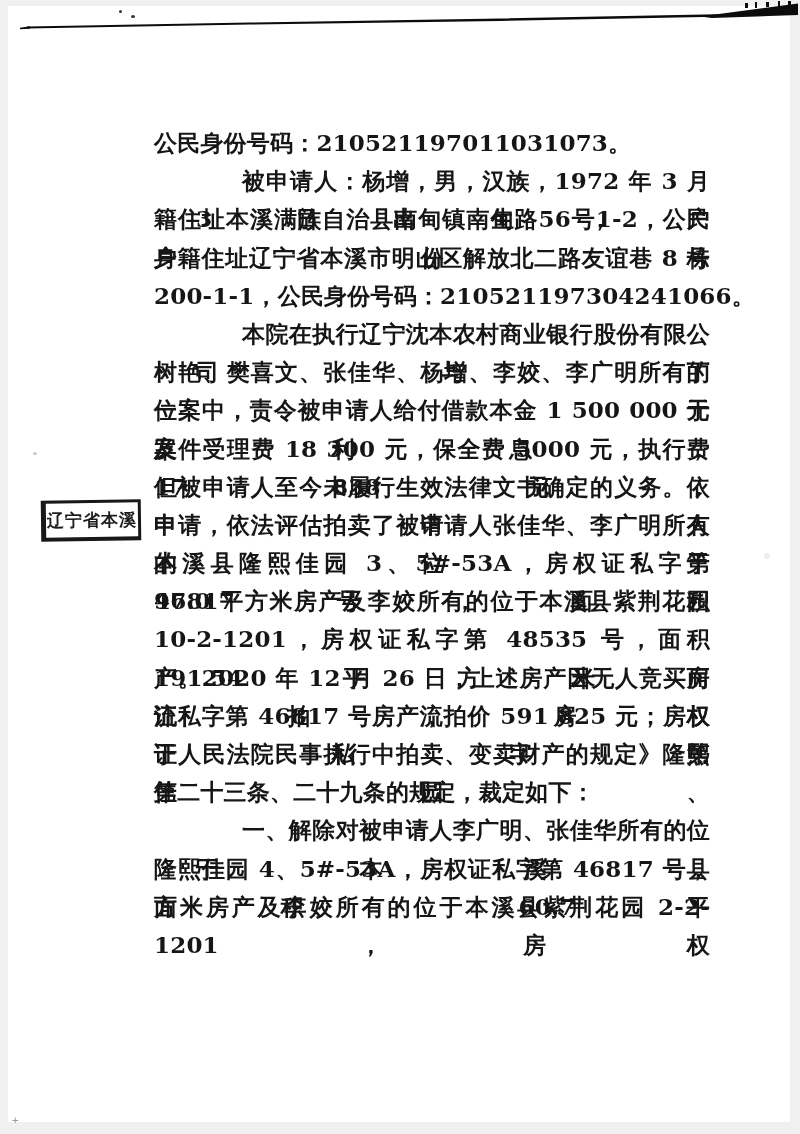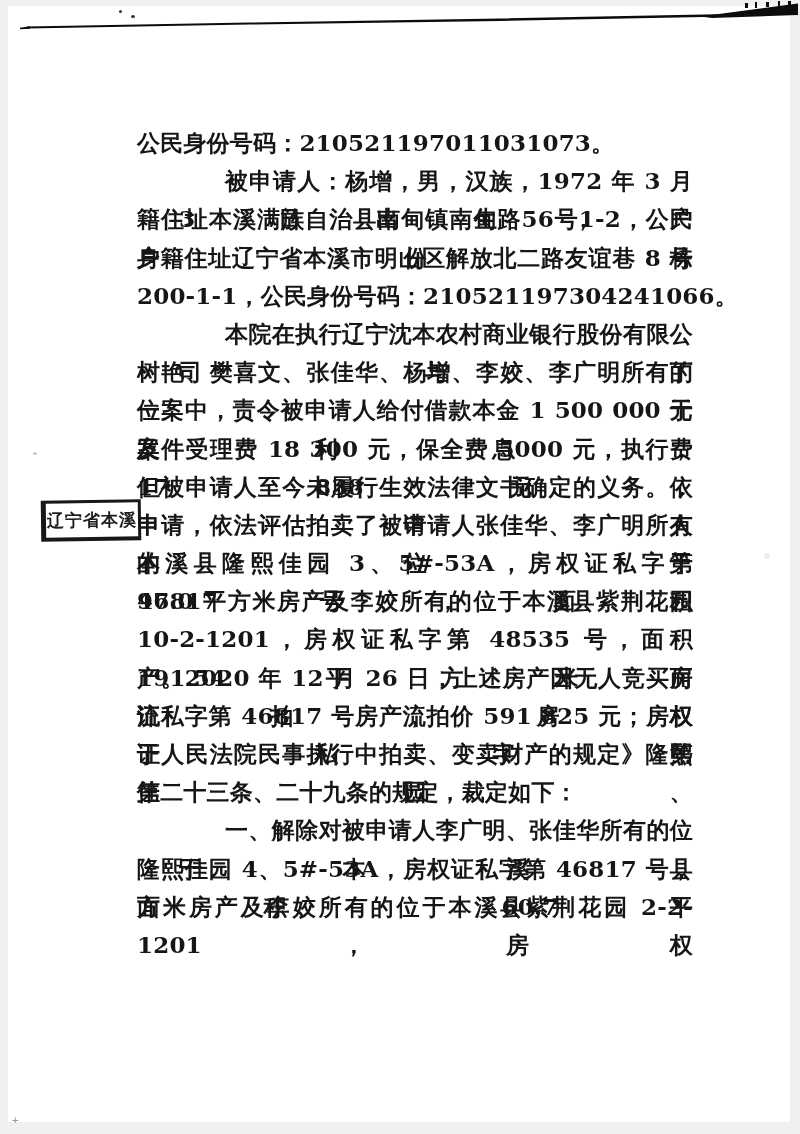--- a/index.html
+++ b/index.html
@@ -29,21 +29,21 @@
     position: absolute;
     left: 0;
     top: 0;
     width: 800px;
     height: 42px;
     pointer-events: none;
   }
   
   .text-block {
     position: absolute;
-    left: 129px;   
+    left: 146px;   
     top: 118px;    
     width: 556px;
     font-size: 23px;
     line-height: 38.2px;
     font-weight: 600;
     color: var(--ink, #161616);
     letter-spacing: 0.2px;
   }
   .text-block .line {
     height: 38.2px;

